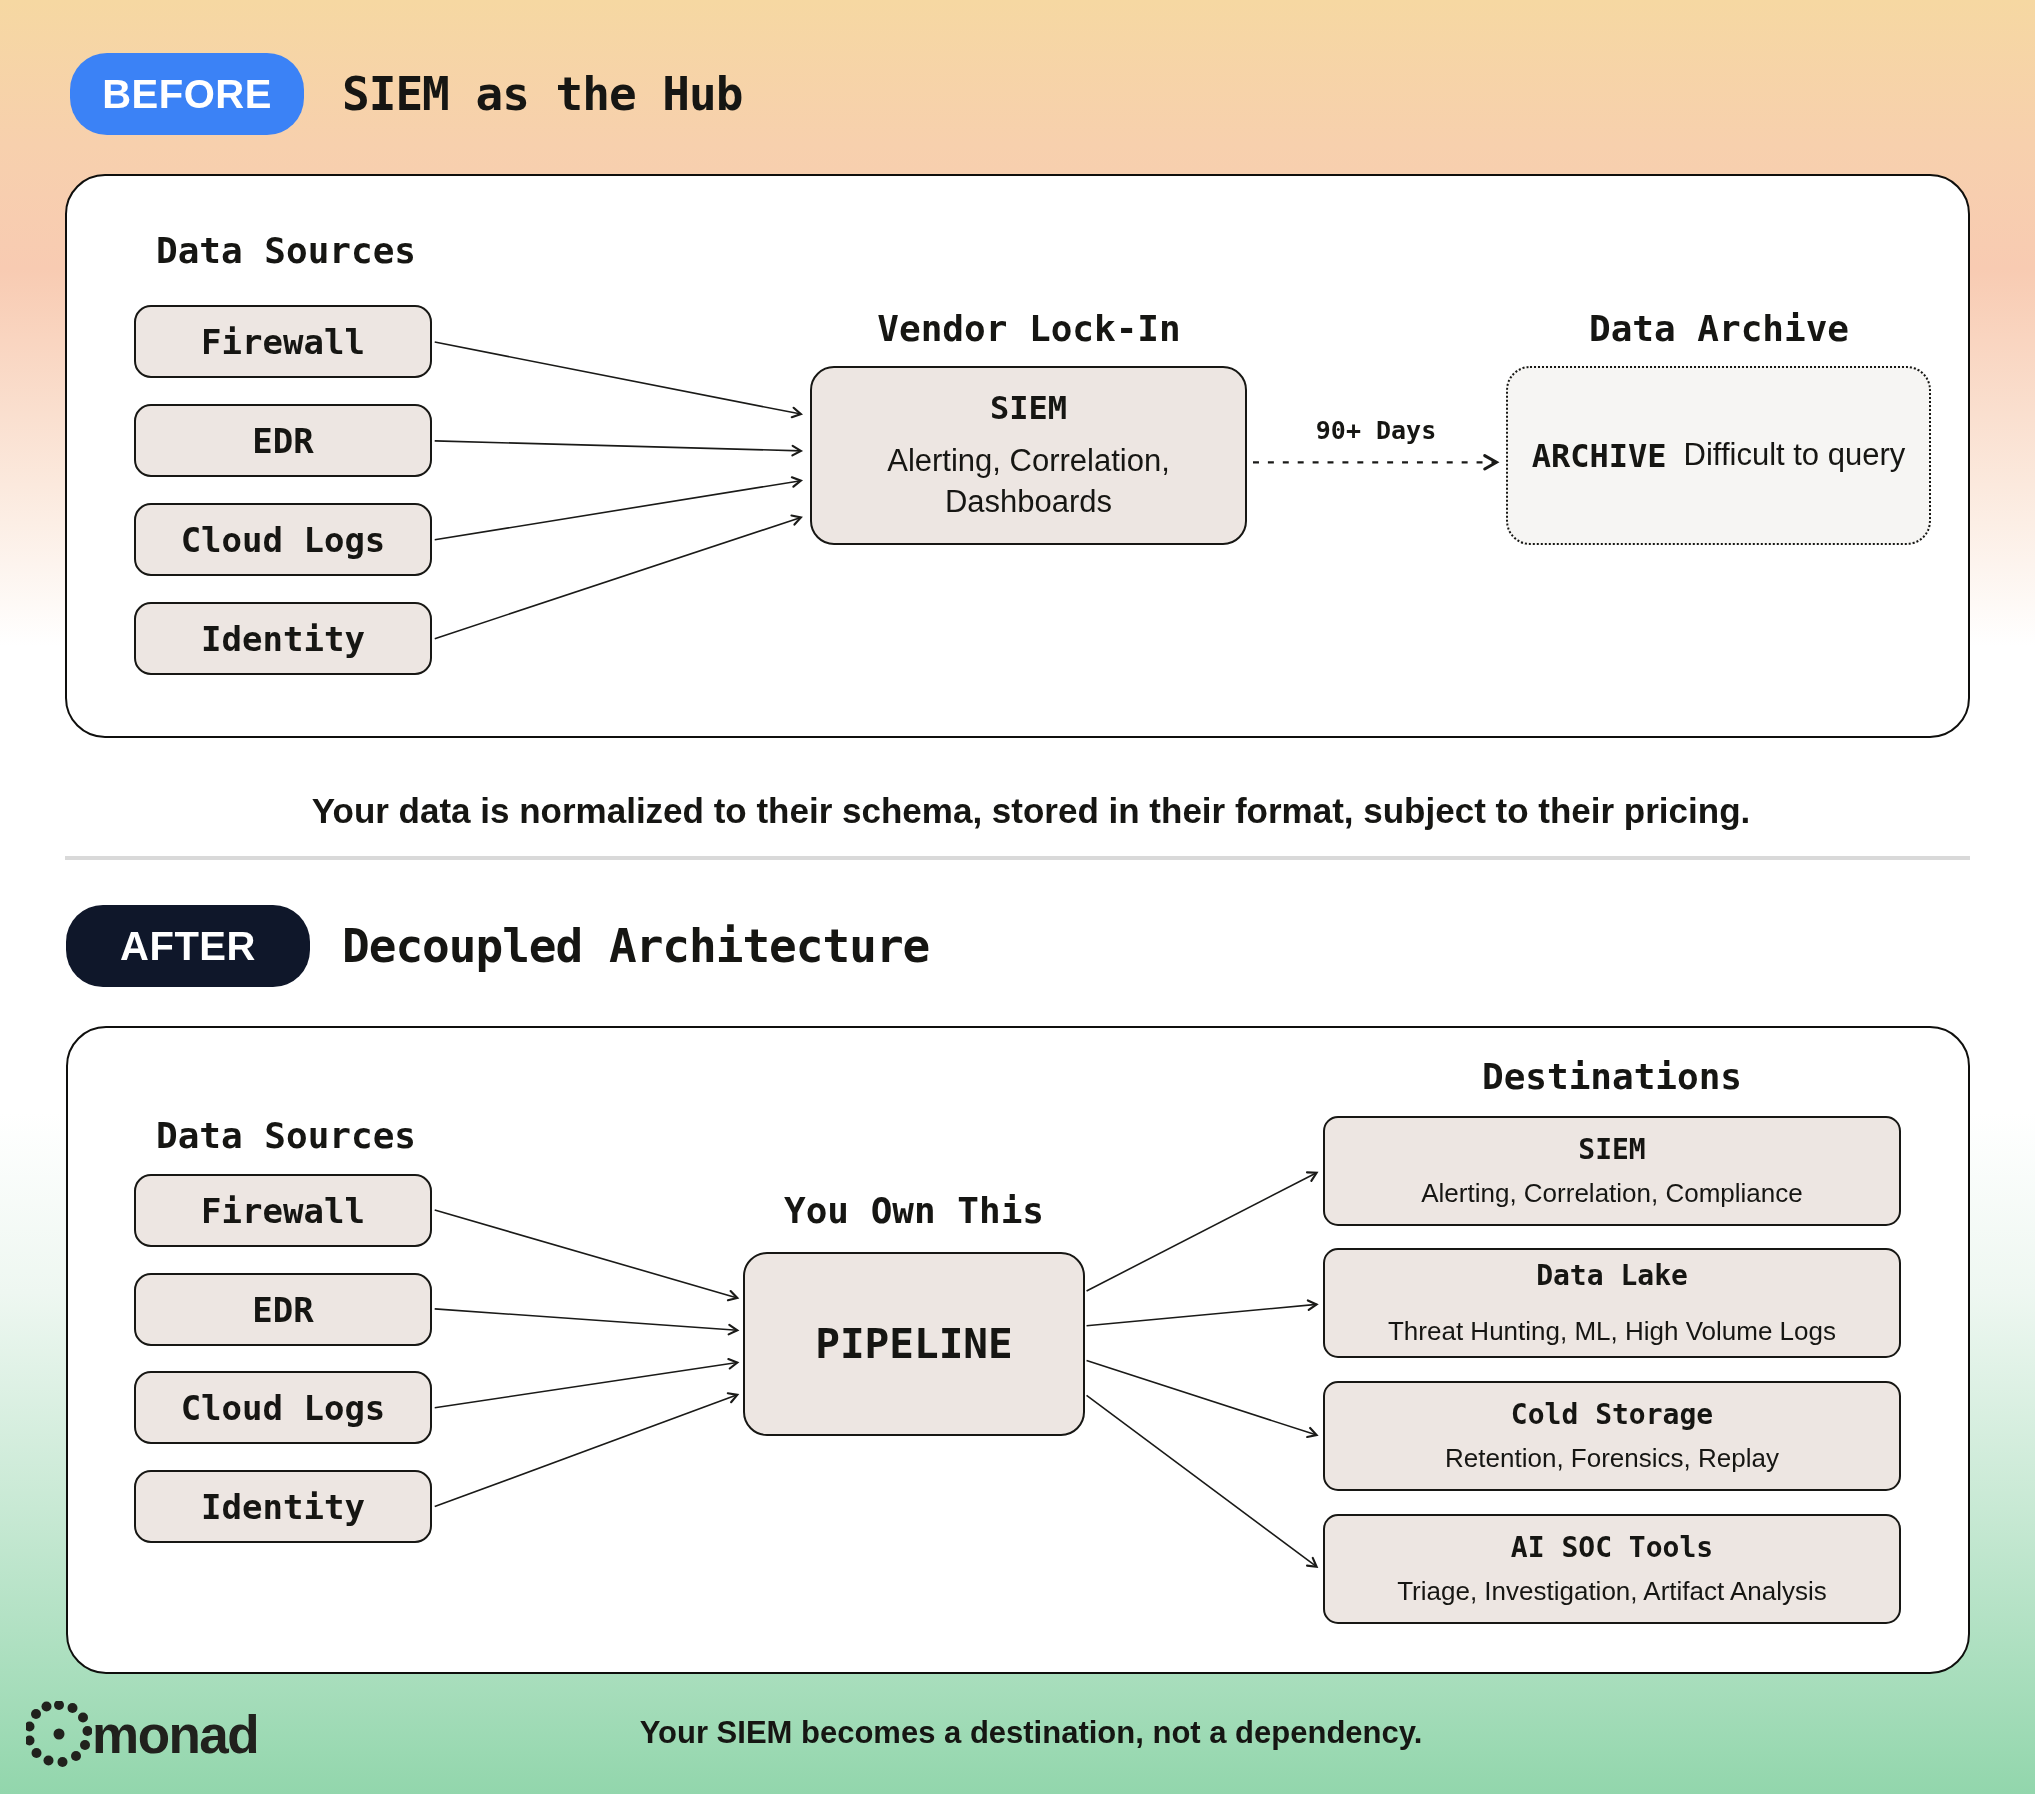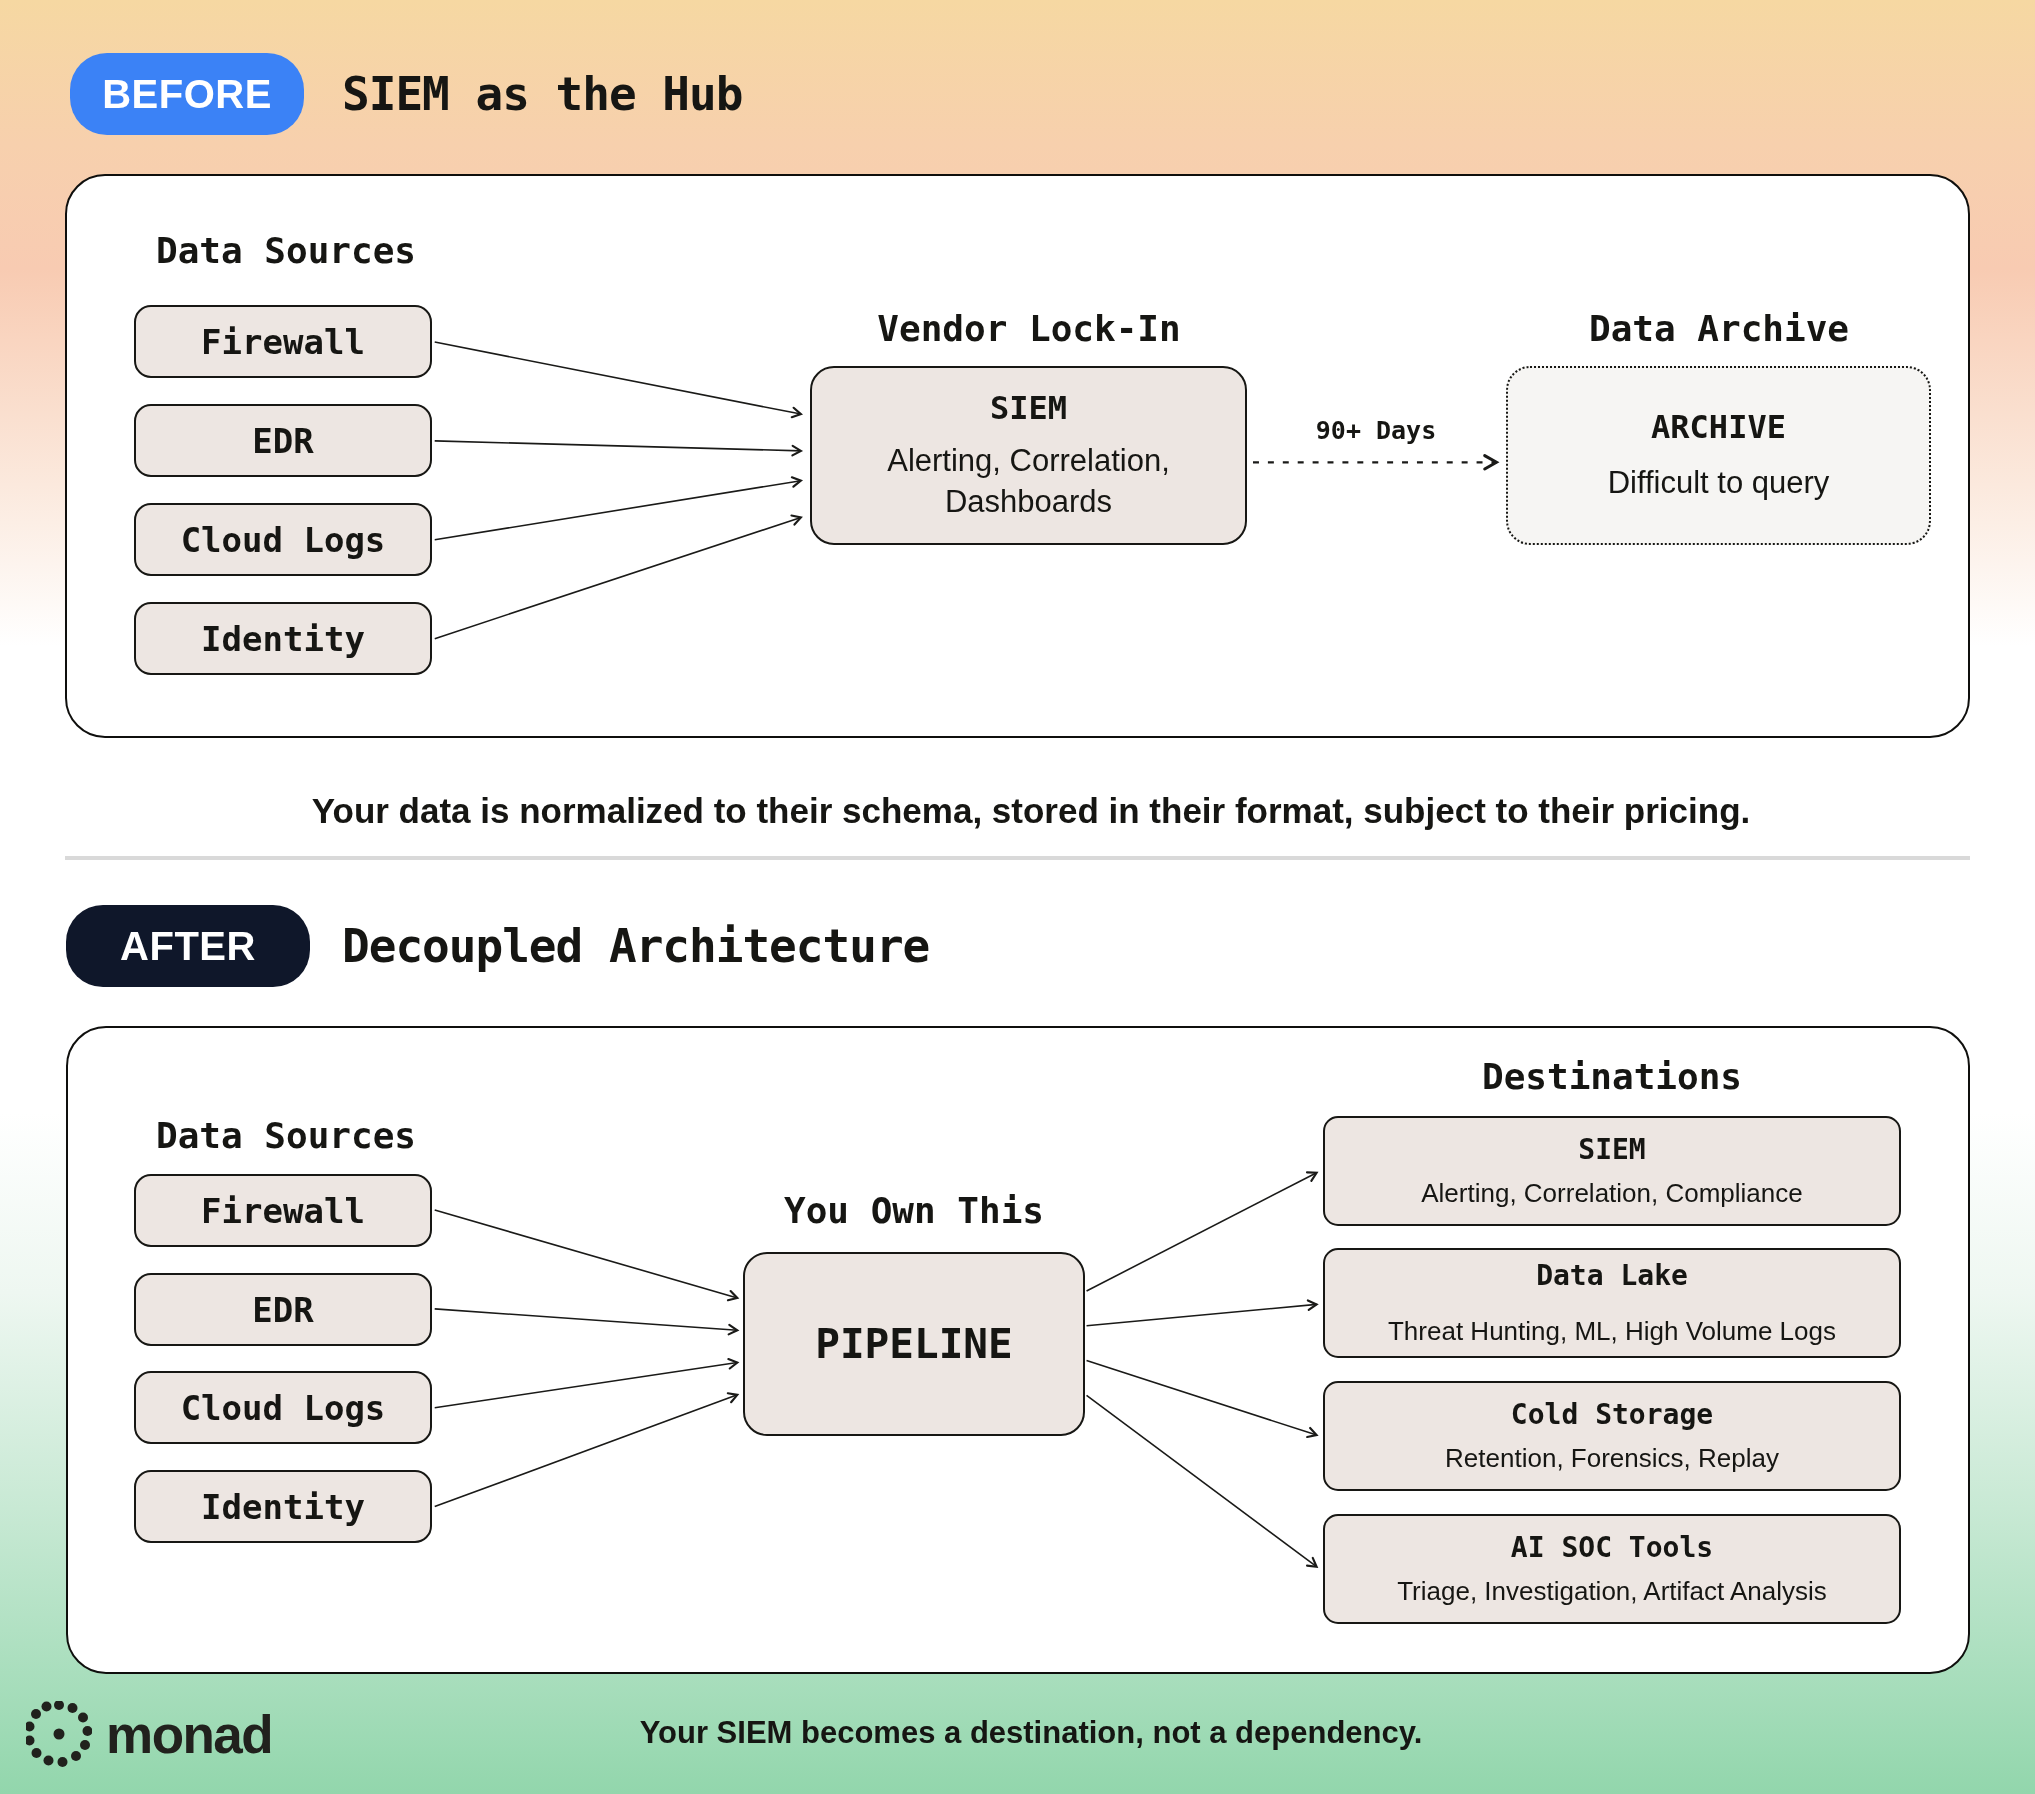--- a/index.html
+++ b/index.html
@@ -35,21 +35,21 @@
   }
   .src-label{font-weight:700;font-size:34px;white-space:nowrap;}
   .bigbox{
     background:#ede6e2;border:2px solid #171714;border-radius:24px;
     display:flex;flex-direction:column;align-items:center;justify-content:center;
   }
   .hub-title{font-weight:700;font-size:32px;}
   .hub-sub{font-size:31px;line-height:1.32;text-align:center;max-width:348px;}
   .archive{
     background:#f6f5f3;border:2px dotted #171714;border-radius:24px;
-    display:flex;flex-direction:column;align-items:center;justify-content:center;gap:17px;
+    display:flex;flex-direction:row;align-items:center;justify-content:center;gap:17px;
   }
   .dest{
     background:#ede6e2;border:2px solid #171714;border-radius:15px;
     display:flex;flex-direction:column;align-items:center;justify-content:center;gap:12px;
   }
   .dest-title{font-weight:700;font-size:28px;white-space:nowrap;}
   .dest-sub{font-size:26px;white-space:nowrap;}
   .flow-label{font-weight:700;font-size:25px;white-space:nowrap;transform:translateX(-50%);}
   .caption{font-weight:700;font-size:35px;white-space:nowrap;transform:translateX(-50%);}
   .caption-footer{font-weight:700;font-size:31px;white-space:nowrap;transform:translateX(-50%);}
@@ -161,21 +161,21 @@
     <line x1="875" y1="2634" x2="1484" y2="2677" marker-end="url(#arr)"></line>
     <line x1="875" y1="2833" x2="1484" y2="2742" marker-end="url(#arr)"></line>
     <line x1="875" y1="3032" x2="1484" y2="2807" marker-end="url(#arr)"></line>
     <line x1="2187" y1="2598" x2="2650" y2="2360" marker-end="url(#arr)"></line>
     <line x1="2187" y1="2668" x2="2650" y2="2625" marker-end="url(#arr)"></line>
     <line x1="2187" y1="2738" x2="2650" y2="2888" marker-end="url(#arr)"></line>
     <line x1="2187" y1="2808" x2="2650" y2="3153" marker-end="url(#arr)"></line>
   </g>
 </svg>
 
-<div class="abs" style="left:26px;top:1701px;width:348px;height:66px;display:flex;align-items:center;gap:14px;">
+<div class="abs" style="left:26px;top:1701px;width:348px;height:66px;display:flex;align-items:center;">
   <svg width="66" height="66" viewBox="0 0 132 132">
     <g fill="#21211d">
       <circle cx="66" cy="8" r="10"></circle>
       <circle cx="93" cy="14" r="10"></circle>
       <circle cx="114" cy="33" r="10"></circle>
       <circle cx="123" cy="60" r="10"></circle>
       <circle cx="118" cy="88" r="10"></circle>
       <circle cx="100" cy="110" r="10"></circle>
       <circle cx="73" cy="122" r="10"></circle>
       <circle cx="45" cy="119" r="10"></circle>

